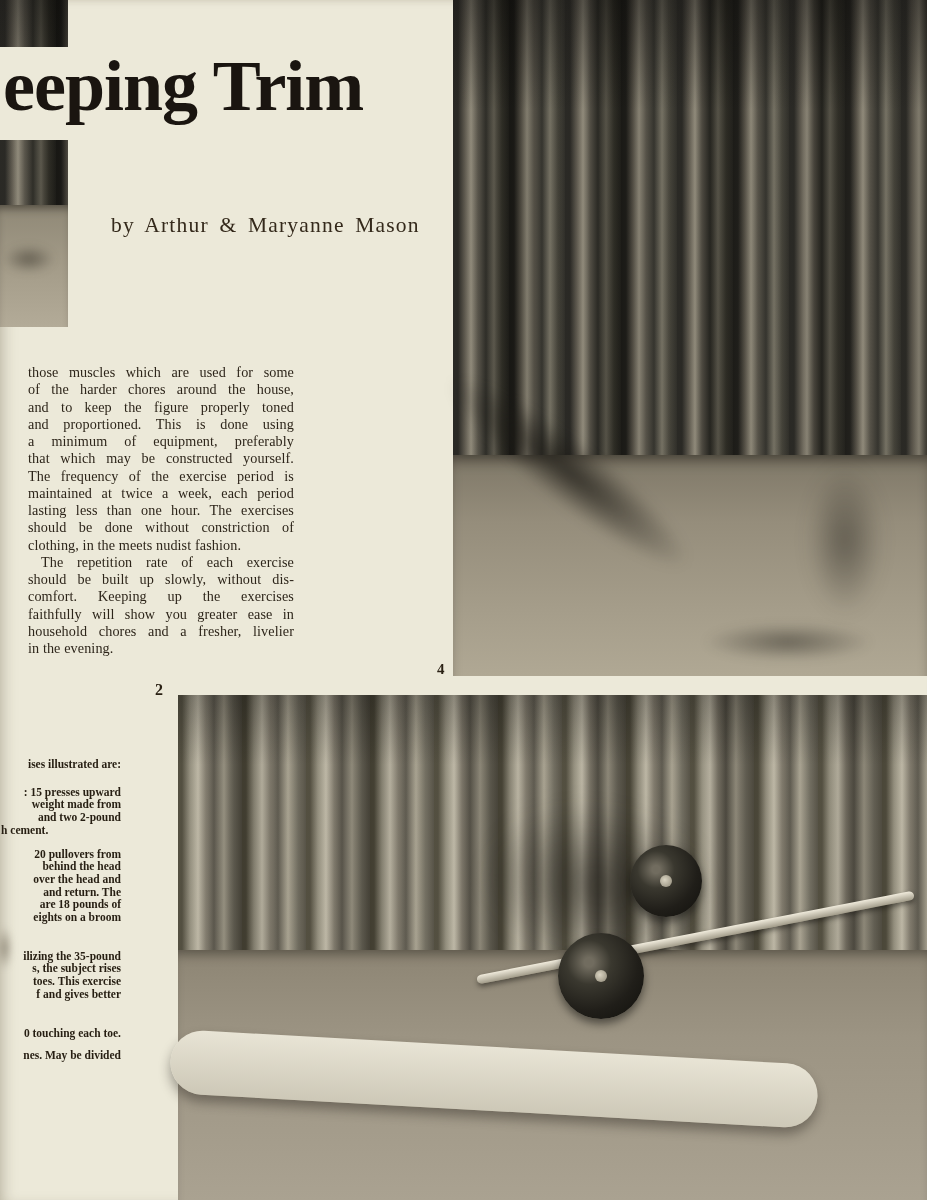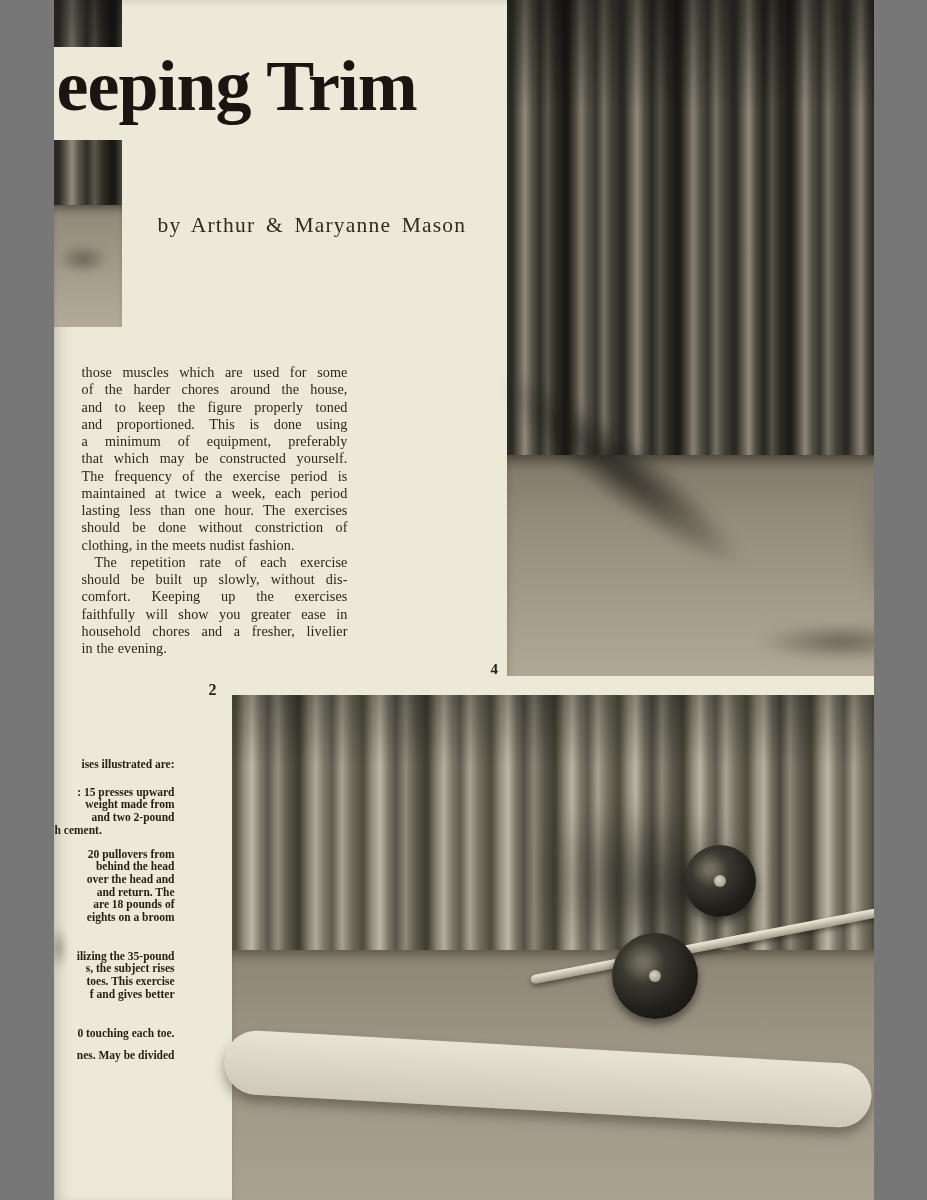--- a/index.html
+++ b/index.html
@@ -1,17 +1,17 @@
 <!DOCTYPE html>
 <html style="--page-bg: #ece9d9; --ink: #1a1510; --body-ink: #2d251a; --curtain-dark: #1e1d19; --curtain-light: #8f8a79; --floor-tone: #a59d8a; --mat-tone: #e8e4d5;"><head>
 <meta charset="utf-8">
 <style>
   html,body{margin:0;padding:0;background:#777;}
   .page{
-    position:relative;width:820px;height:1200px;margin:0 auto;
+    position:relative;width:927px;height:1200px;margin:0 auto;
     background:var(--page-bg,#ece9d9);
     overflow:hidden;
     font-family:"Liberation Serif","DejaVu Serif",serif;
     box-shadow:inset 10px 0 16px -9px rgba(70,58,32,.35), inset 0 6px 10px -8px rgba(70,58,32,.2);
   }
   
   .curtain-dark{
     background:
       repeating-linear-gradient(90deg, rgba(240,238,228,.06) 0 26px, rgba(8,8,6,.24) 44px 58px, rgba(240,238,228,.05) 84px 108px),
       linear-gradient(180deg, rgba(12,11,9,.5) 0, rgba(12,11,9,0) 110px),
@@ -31,21 +31,21 @@
   .strip{position:absolute;left:0;top:0;width:68px;height:327px;}
   .strip-floor{position:absolute;left:0;top:205px;width:100%;height:122px;
     background:linear-gradient(180deg,#8f8876 0,#a59d8a 55%,#b3ab98 100%);
     box-shadow:inset 0 8px 10px -5px rgba(25,22,17,.55);}
   .strip-shadow{position:absolute;left:3px;top:40px;width:52px;height:28px;
     background:radial-gradient(closest-side,rgba(40,36,28,.5),rgba(40,36,28,0));filter:blur(4px);}
   .strip-band{position:absolute;left:0;top:47px;width:100%;height:93px;background:var(--page-bg,#ece9d9);}
   
   .title{position:absolute;left:3px;top:50px;margin:0;
     font:700 72px/1 "Liberation Serif",serif;letter-spacing:-1px;color:var(--ink,#1a1510);}
-  .byline{position:absolute;left:104px;top:212px;
+  .byline{position:absolute;left:111px;top:212px;
     font:400 21.5px/1.25 "Liberation Serif",serif;letter-spacing:1.2px;word-spacing:4px;color:#34291b;}
   
   .intro{position:absolute;left:28px;top:364px;width:266px;
     font:400 14.2px/17.25px "Liberation Serif",serif;color:var(--body-ink,#2d251a);letter-spacing:.1px;}
   .intro .line{text-align:justify;text-align-last:justify;}
   .intro .line.lastline{text-align-last:left;}
   .intro .line.indent{text-indent:13px;}
   
   .fig-num{position:absolute;font:700 15px/1 "Liberation Serif",serif;color:#2a2114;}
   .fig4{left:437px;top:662px;}

